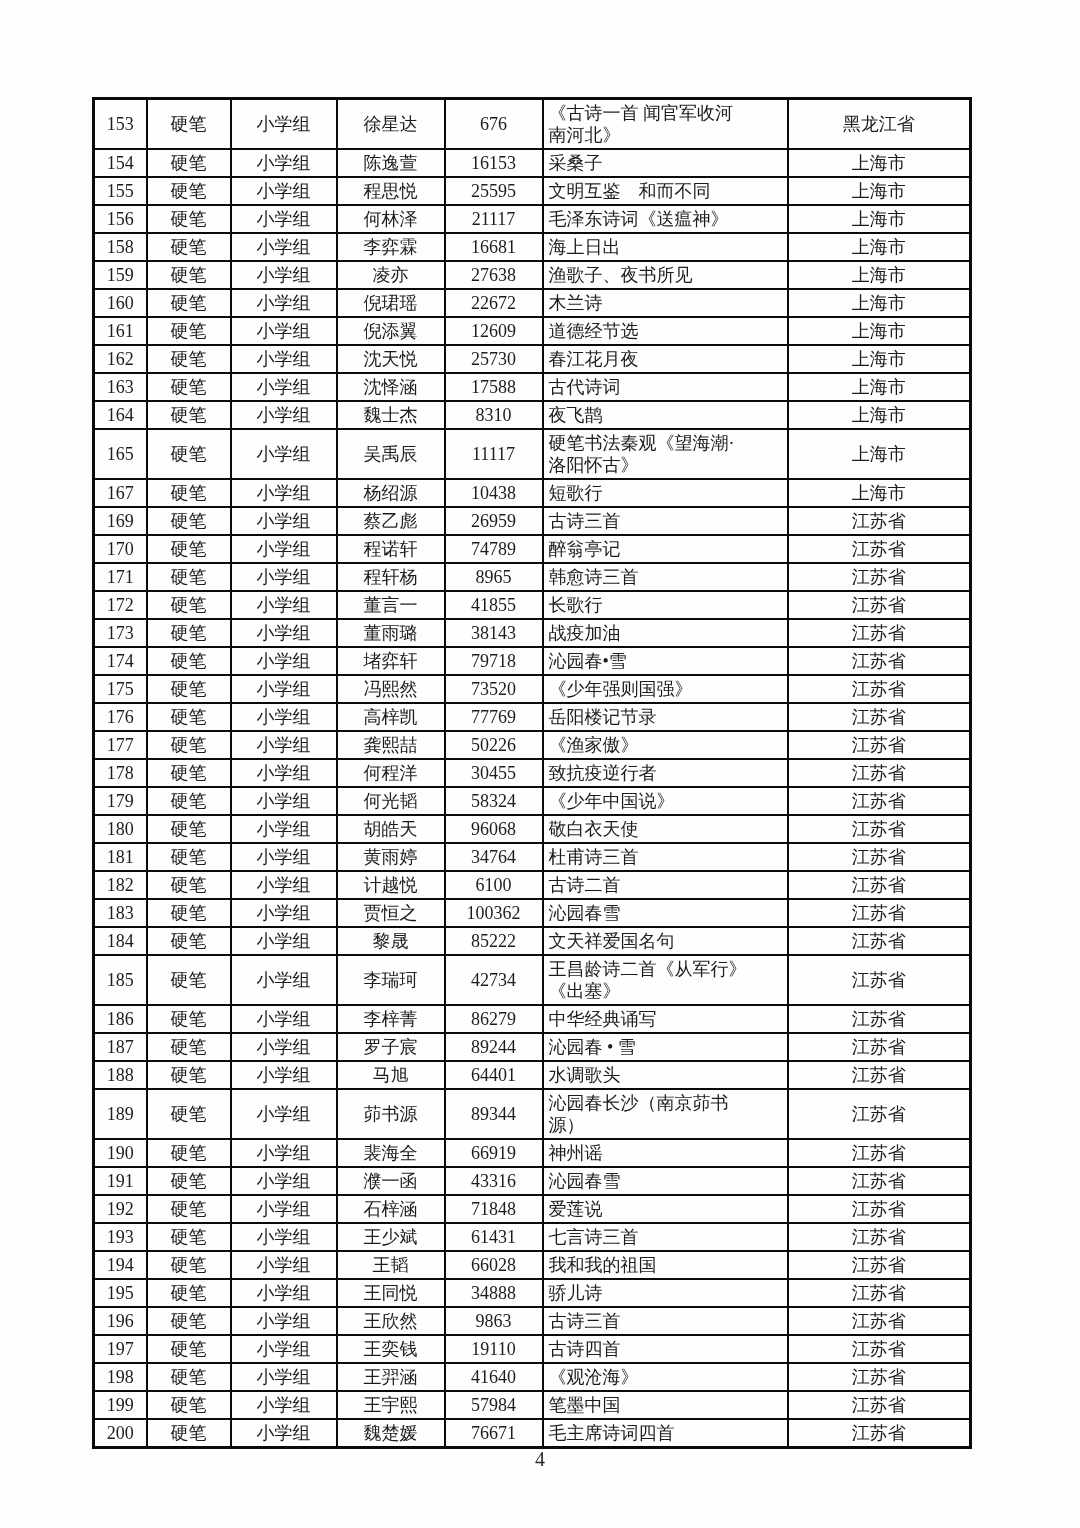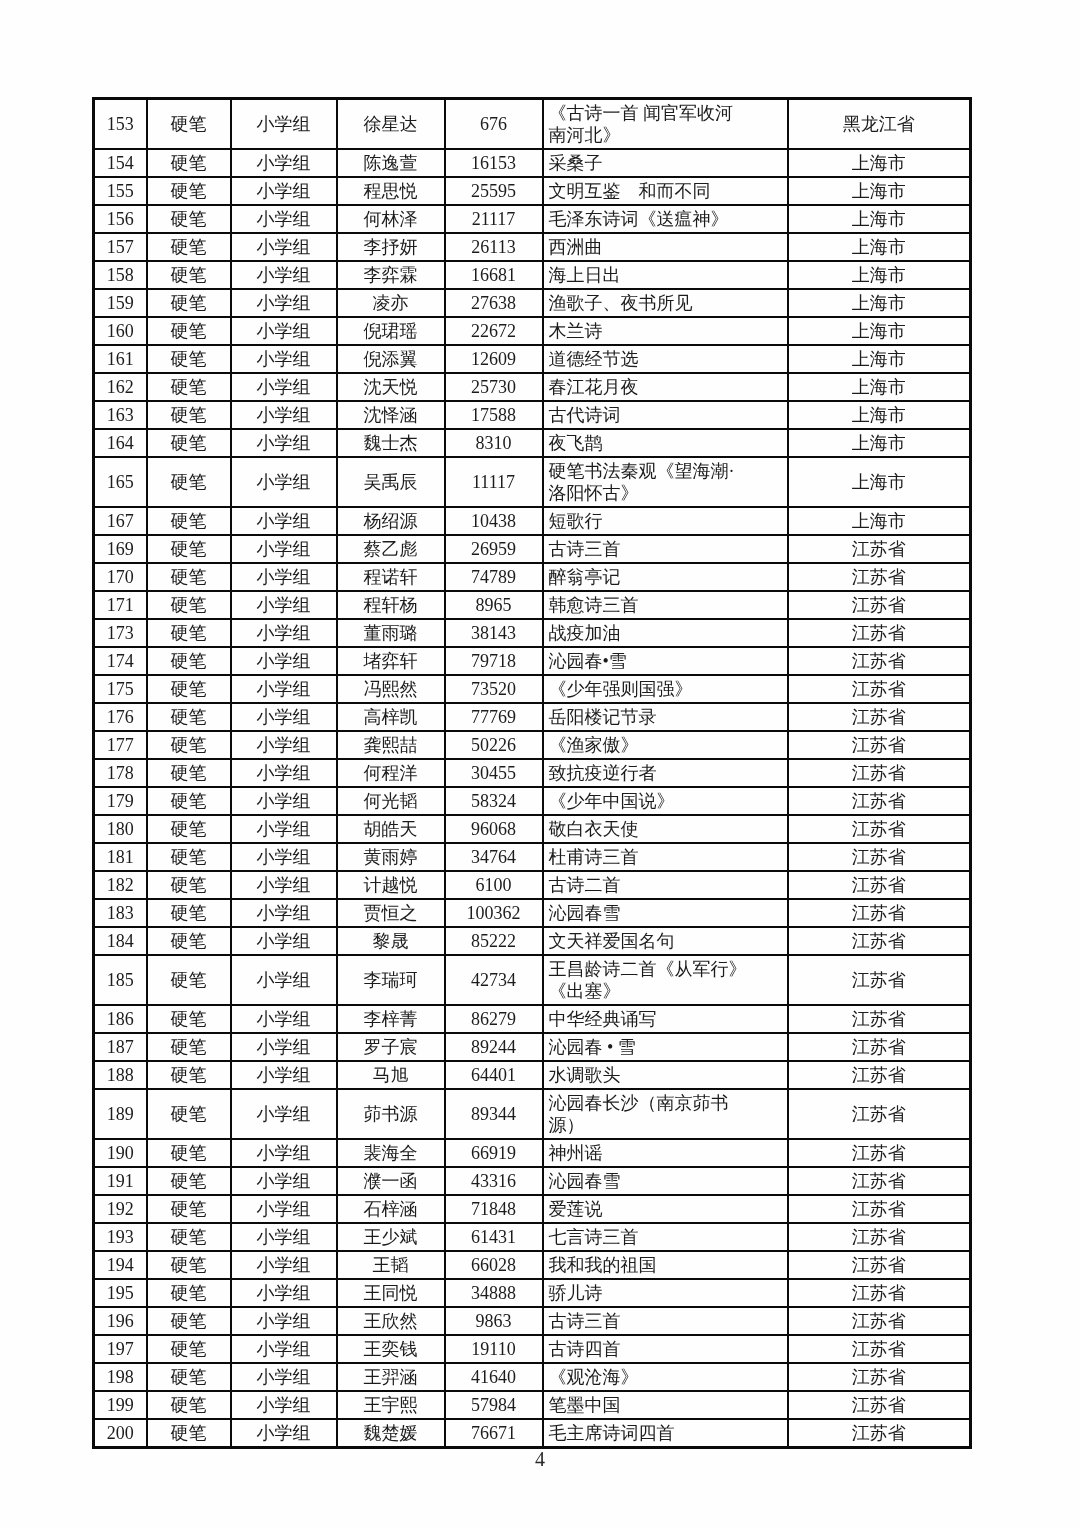--- a/index.html
+++ b/index.html
@@ -104,29 +104,20 @@
         <tr>
           <td>156</td>
           <td>硬笔</td>
           <td>小学组</td>
           <td>何林泽</td>
           <td>21117</td>
           <td class="cell-title">毛泽东诗词《送瘟神》</td>
           <td>上海市</td>
         </tr>
         <tr>
-          <td>157</td>
-          <td>硬笔</td>
-          <td>小学组</td>
-          <td>李抒妍</td>
-          <td>26113</td>
-          <td class="cell-title">西洲曲</td>
-          <td>上海市</td>
-        </tr>
-        <tr>
           <td>158</td>
           <td>硬笔</td>
           <td>小学组</td>
           <td>李弈霖</td>
           <td>16681</td>
           <td class="cell-title">海上日出</td>
           <td>上海市</td>
         </tr>
         <tr>
           <td>159</td>
@@ -218,20 +209,29 @@
           <td class="cell-title">醉翁亭记</td>
           <td>江苏省</td>
         </tr>
         <tr>
           <td>171</td>
           <td>硬笔</td>
           <td>小学组</td>
           <td>程轩杨</td>
           <td>8965</td>
           <td class="cell-title">韩愈诗三首</td>
+          <td>江苏省</td>
+        </tr>
+        <tr>
+          <td>172</td>
+          <td>硬笔</td>
+          <td>小学组</td>
+          <td>董言一</td>
+          <td>41855</td>
+          <td class="cell-title">长歌行</td>
           <td>江苏省</td>
         </tr>
         <tr>
           <td>173</td>
           <td>硬笔</td>
           <td>小学组</td>
           <td>董雨璐</td>
           <td>38143</td>
           <td class="cell-title">战疫加油</td>
           <td>江苏省</td>

